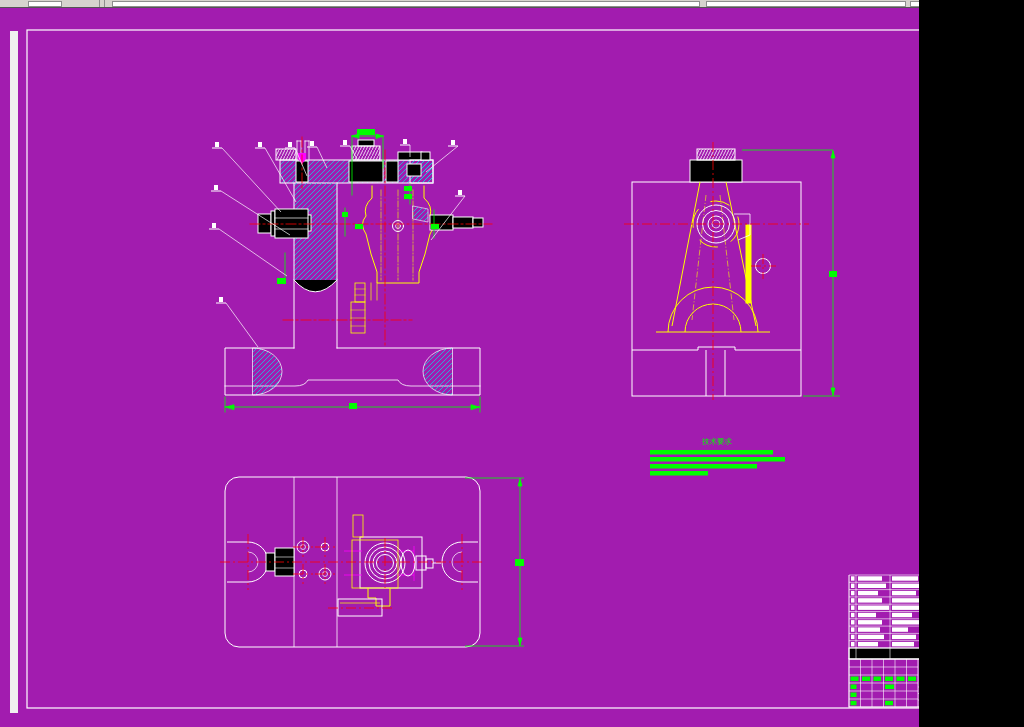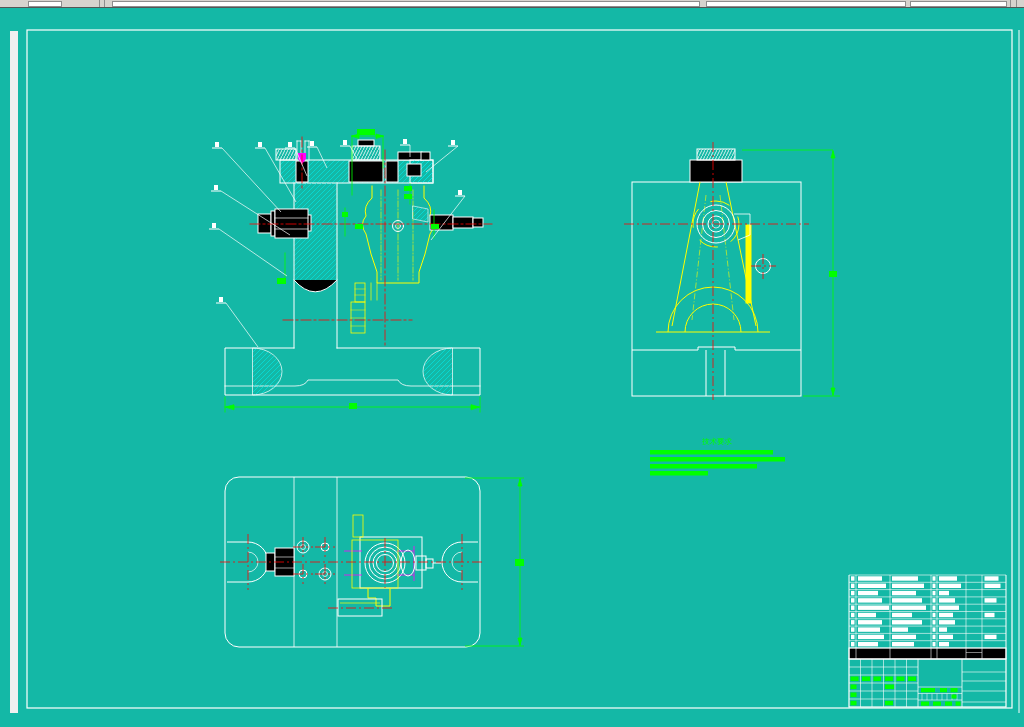--- a/index.html
+++ b/index.html
@@ -1,16 +1,16 @@
 <!DOCTYPE html>
 <html><head>
 <meta charset="utf-8">
 <style>
   html,body{margin:0;padding:0;background:#000;}
-  .screen{position:relative;width:1024px;height:727px;background:#14b8a6;overflow:hidden;
+  .screen{position:relative;width:919px;height:727px;background:#a21caf;overflow:hidden;
           font-family:"DejaVu Sans",sans-serif;}
   
   .toolbar{position:absolute;top:0;left:0;width:1024px;height:7px;background:#d6d3ce;
            border-bottom:1px solid #555;}
   .tb-box{position:absolute;top:1px;height:4px;background:#fff;border:1px solid #8d8d8d;}
   .tb-sep{position:absolute;top:0;width:1px;height:7px;background:#8d8d8d;}
   svg{position:absolute;top:0;left:0;}
   text{font-family:"DejaVu Sans",sans-serif;}
 </style>
 </head>

